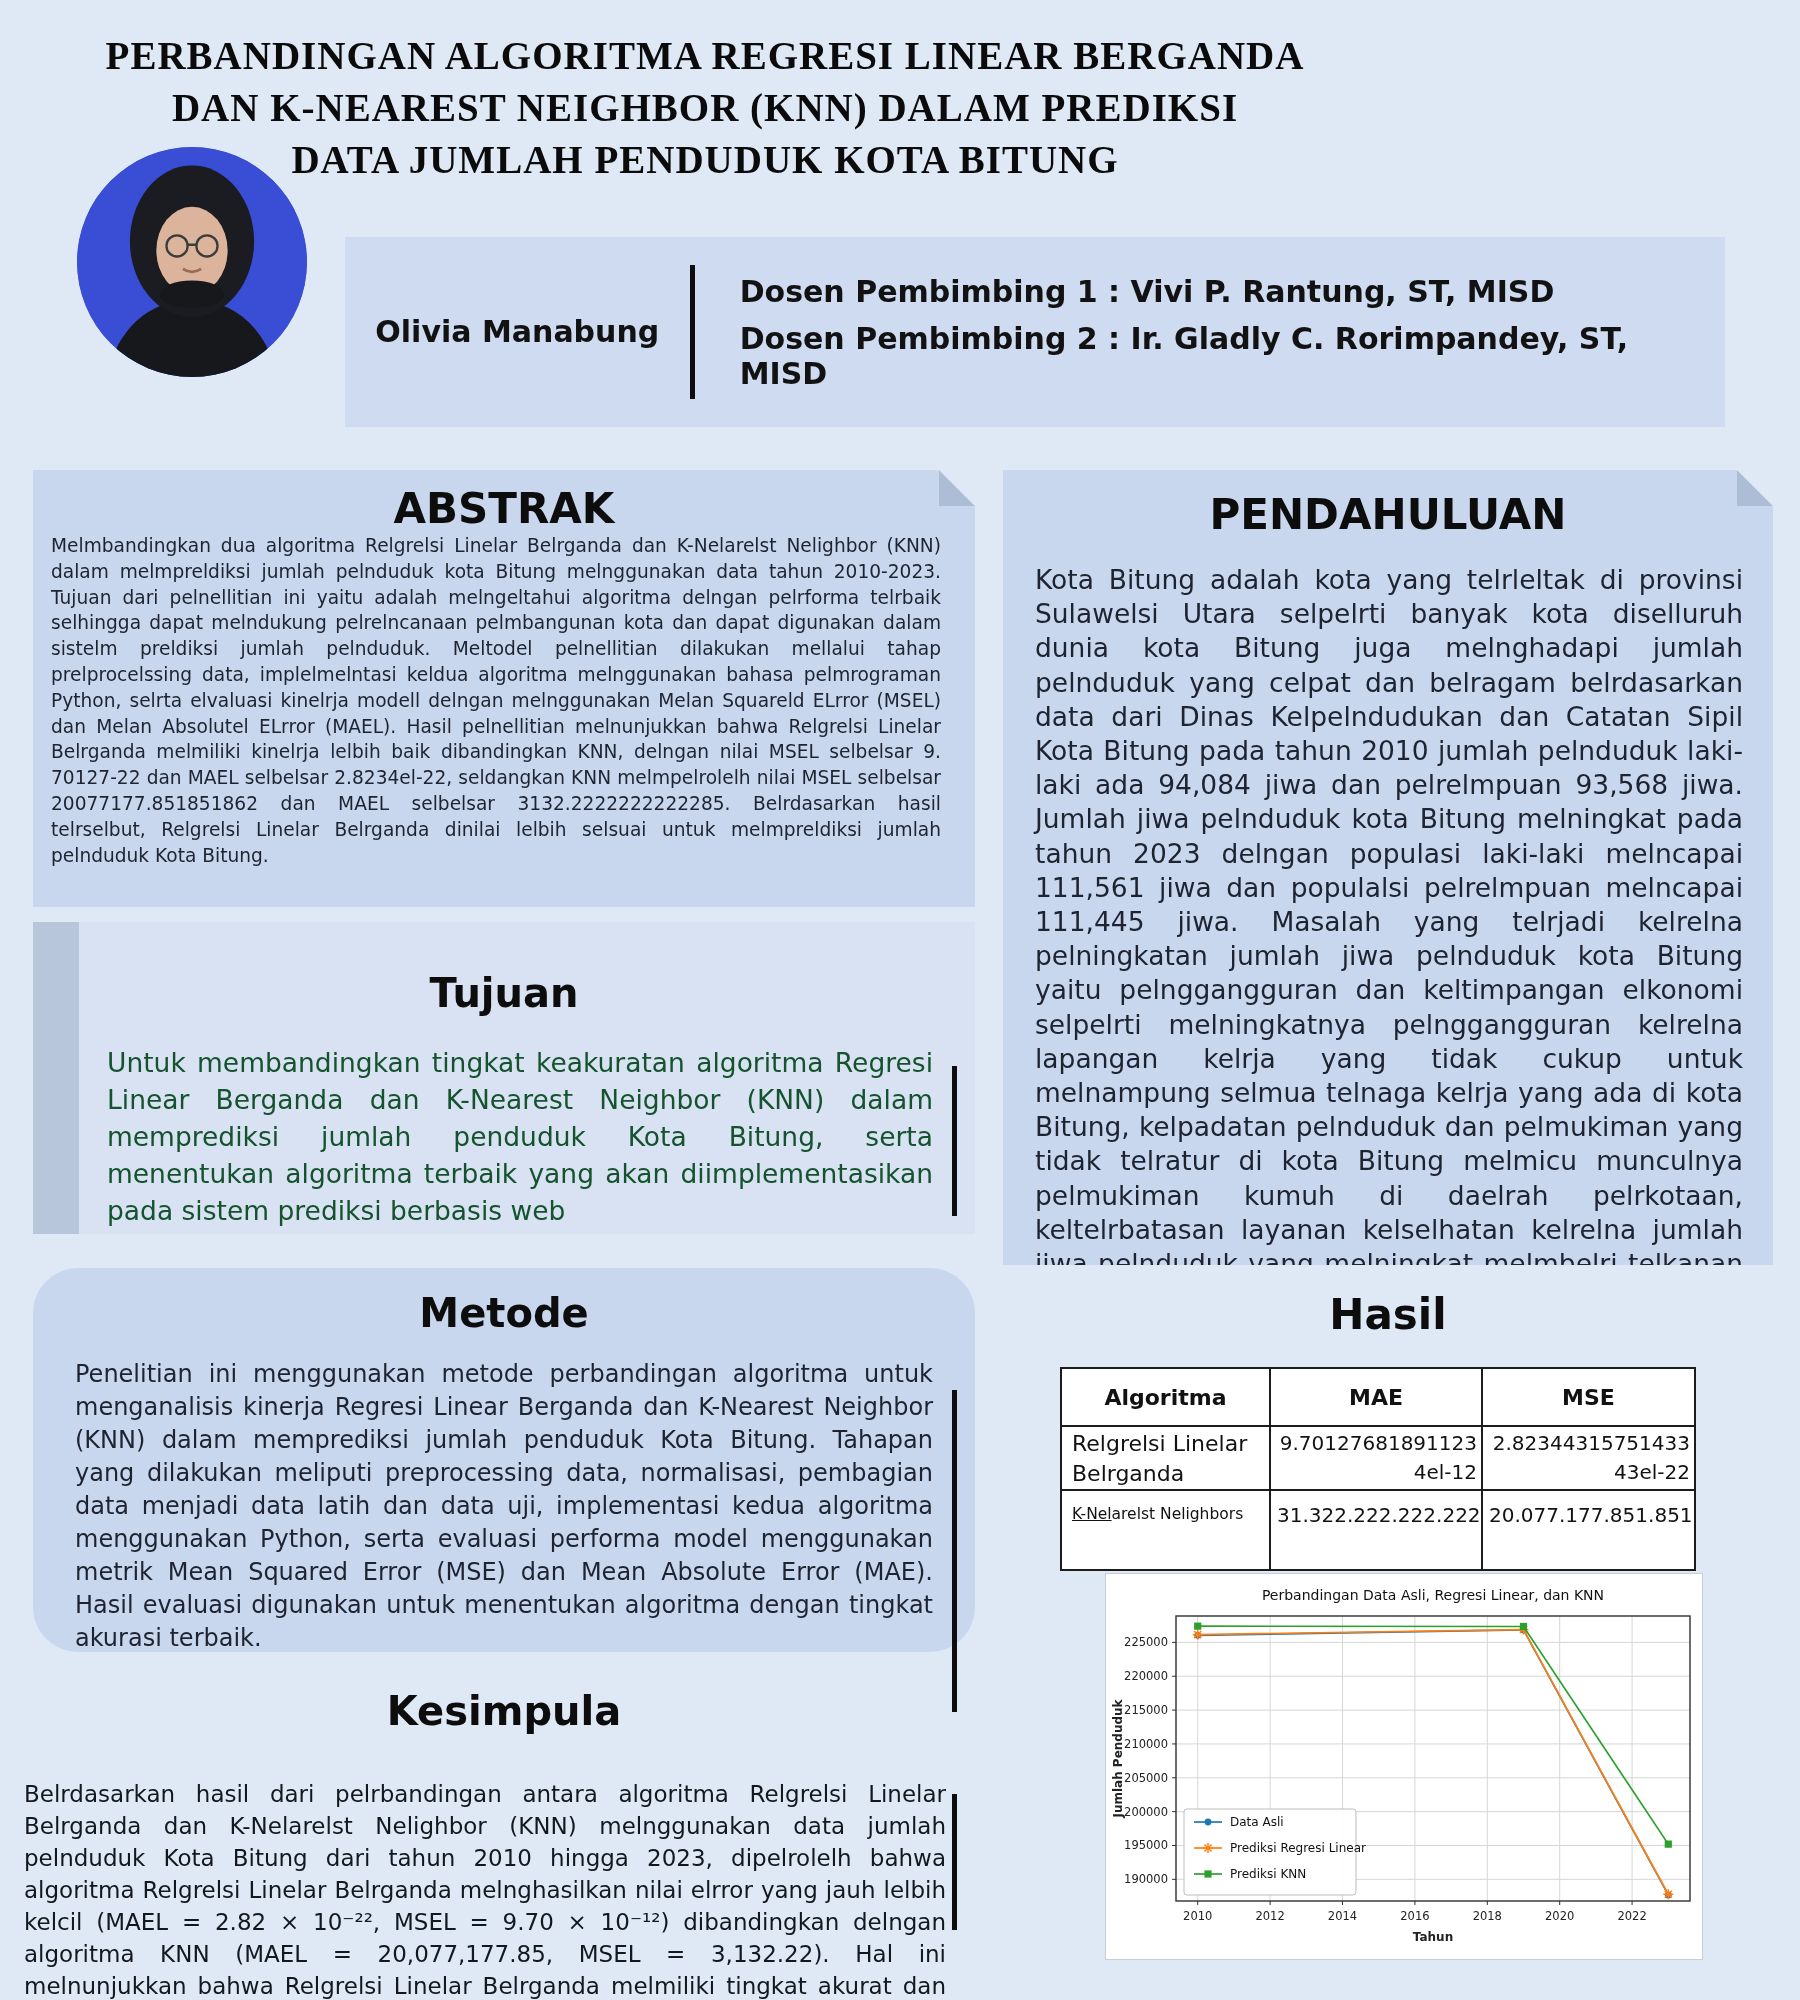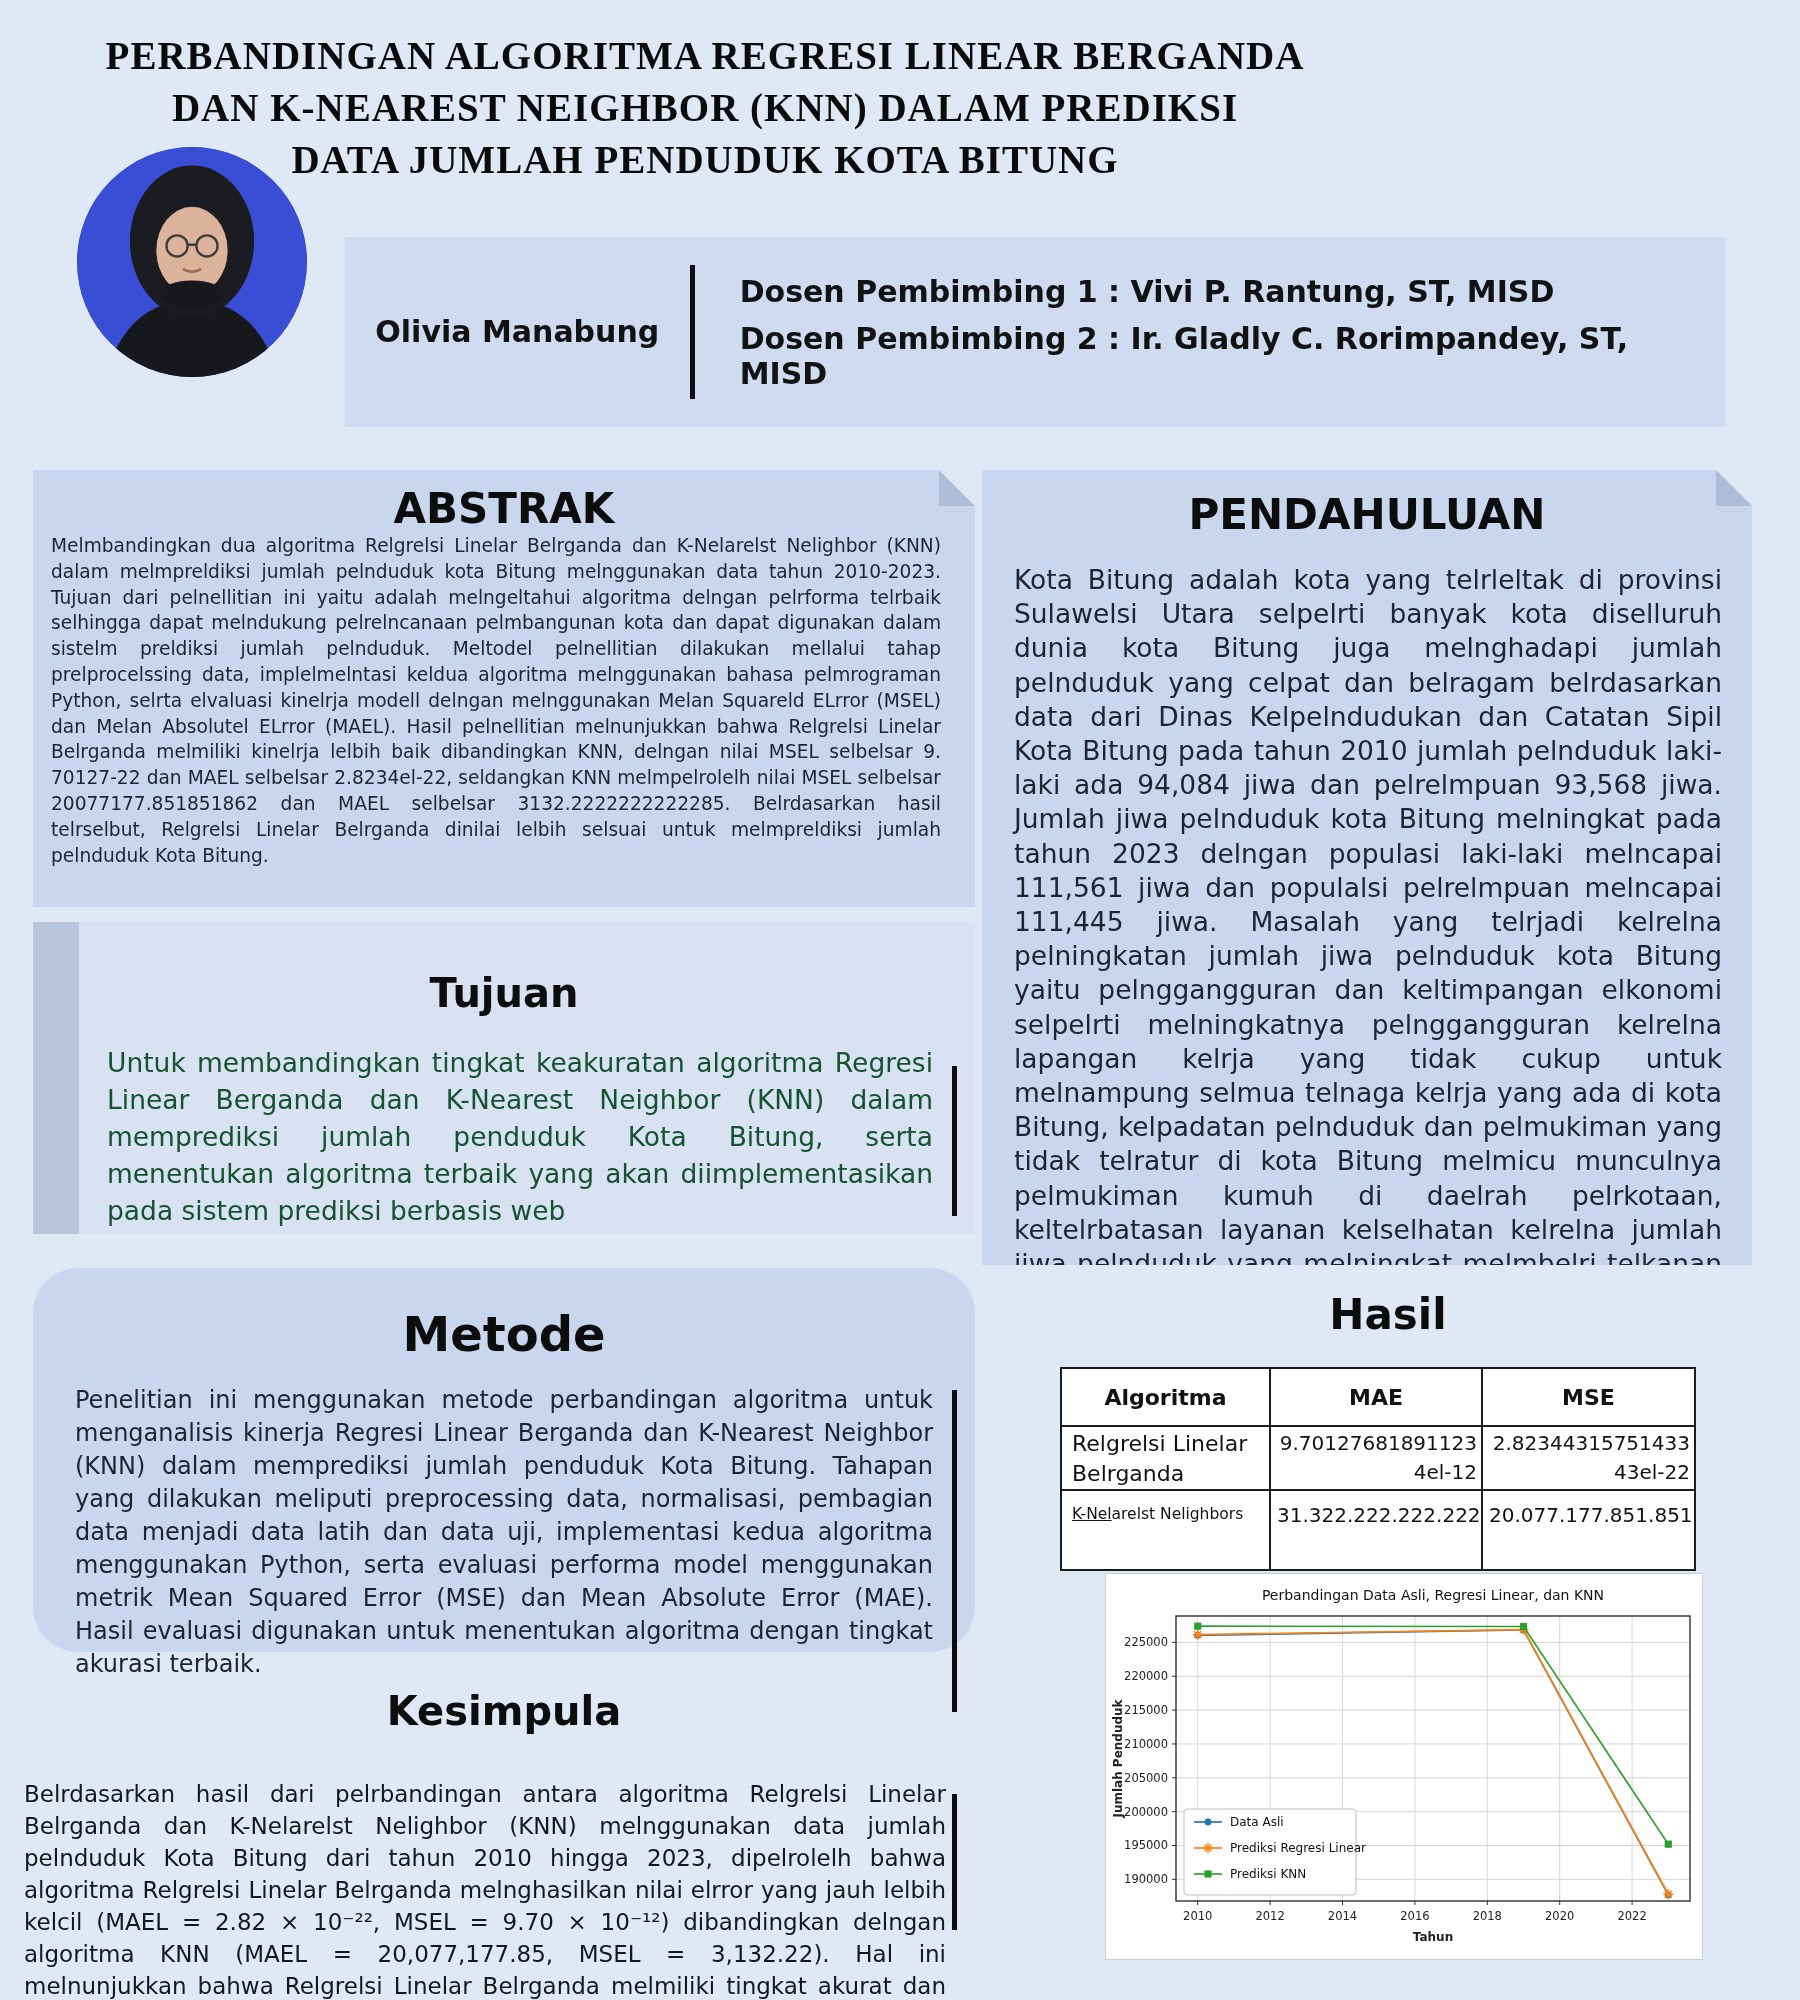--- a/index.html
+++ b/index.html
@@ -67,34 +67,34 @@
     text-align:justify;color:#1d2330;
   }
   .tujuan-card{left:33px;top:922px;width:942px;height:312px;background:#d9e2f2;}
   .tujuan-accent{position:absolute;left:0;top:0;width:46px;height:100%;background:#b8c6dc;}
   .tujuan-card .sec-title{font-size:40px;padding-top:48px;}
   .tujuan-body{
     margin:28px 42px 0 74px;
     font-size:26.5px;line-height:37px;text-align:justify;color:#14532d;
   }
   .metode-card{left:33px;top:1268px;width:942px;height:384px;border-radius:45px;}
-  .metode-card .sec-title{font-size:48px;padding-top:38px;}
+  .metode-card .sec-title{font-size:40px;padding-top:22px;}
   .metode-body{
     margin:22px 42px 12px 42px;
     font-size:24px;line-height:33px;text-align:justify;color:#1d2330;
   }
   .kesimpulan-title{
     position:absolute;left:33px;top:1688px;width:942px;
     font-size:40px;
   }
   .kesimpulan-body{
     position:absolute;left:24px;top:1778px;width:922px;
     font-size:23px;line-height:32px;text-align:justify;color:#13181f;
   }
-  .pendahuluan-card{left:982px;top:470px;width:770px;height:795px;}
+  .pendahuluan-card{left:1003px;top:470px;width:770px;height:795px;}
   .pendahuluan-card .sec-title{font-size:42px;padding-top:20px;}
   .pendahuluan-body{
     margin:24px 30px 0 32px;
     font-size:26.5px;line-height:34.2px;text-align:justify;color:#1d2330;
   }
   
   .hasil-title{
     position:absolute;left:1003px;top:1290px;width:770px;
     font-size:42px;
   }

